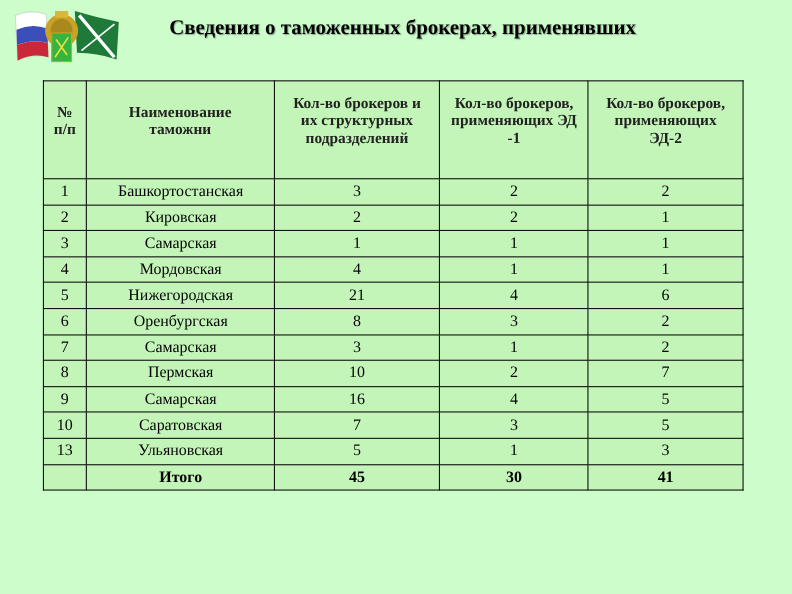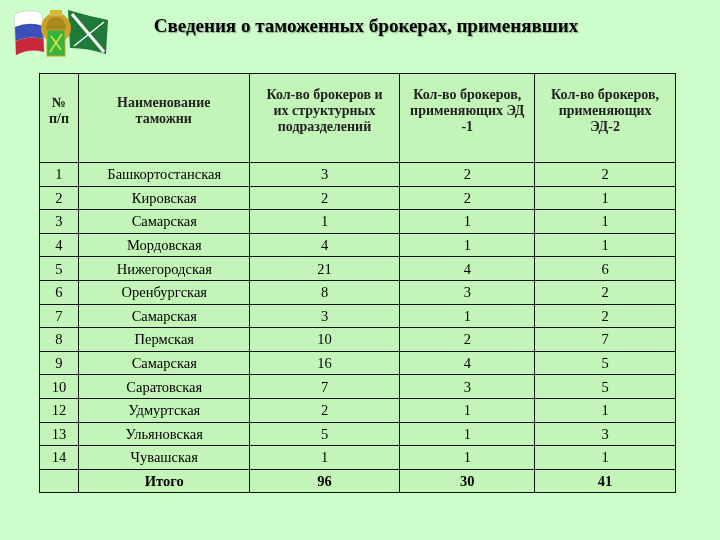--- a/index.html
+++ b/index.html
@@ -185,41 +185,27 @@
         <td class="c-v">5</td>
       </tr>
     <tr>
         <td class="c-num">10</td>
         <td class="c-name">Саратовская</td>
         <td class="c-v">7</td>
         <td class="c-v">3</td>
         <td class="c-v">5</td>
       </tr>
     <tr>
-        <td class="c-num">12</td>
-        <td class="c-name">Удмуртская</td>
-        <td class="c-v">2</td>
-        <td class="c-v">1</td>
-        <td class="c-v">1</td>
-      </tr>
-    <tr>
         <td class="c-num">13</td>
         <td class="c-name">Ульяновская</td>
         <td class="c-v">5</td>
         <td class="c-v">1</td>
         <td class="c-v">3</td>
       </tr>
-    <tr>
-        <td class="c-num">14</td>
-        <td class="c-name">Чувашская</td>
-        <td class="c-v">1</td>
-        <td class="c-v">1</td>
-        <td class="c-v">1</td>
-      </tr>
     <tr class="total">
         <td class="c-num"></td>
         <td class="c-name">Итого</td>
-        <td class="c-v">96</td>
+        <td class="c-v">45</td>
         <td class="c-v">30</td>
         <td class="c-v">41</td>
       </tr>
   </tbody>
 </table>
 
 </body></html>

